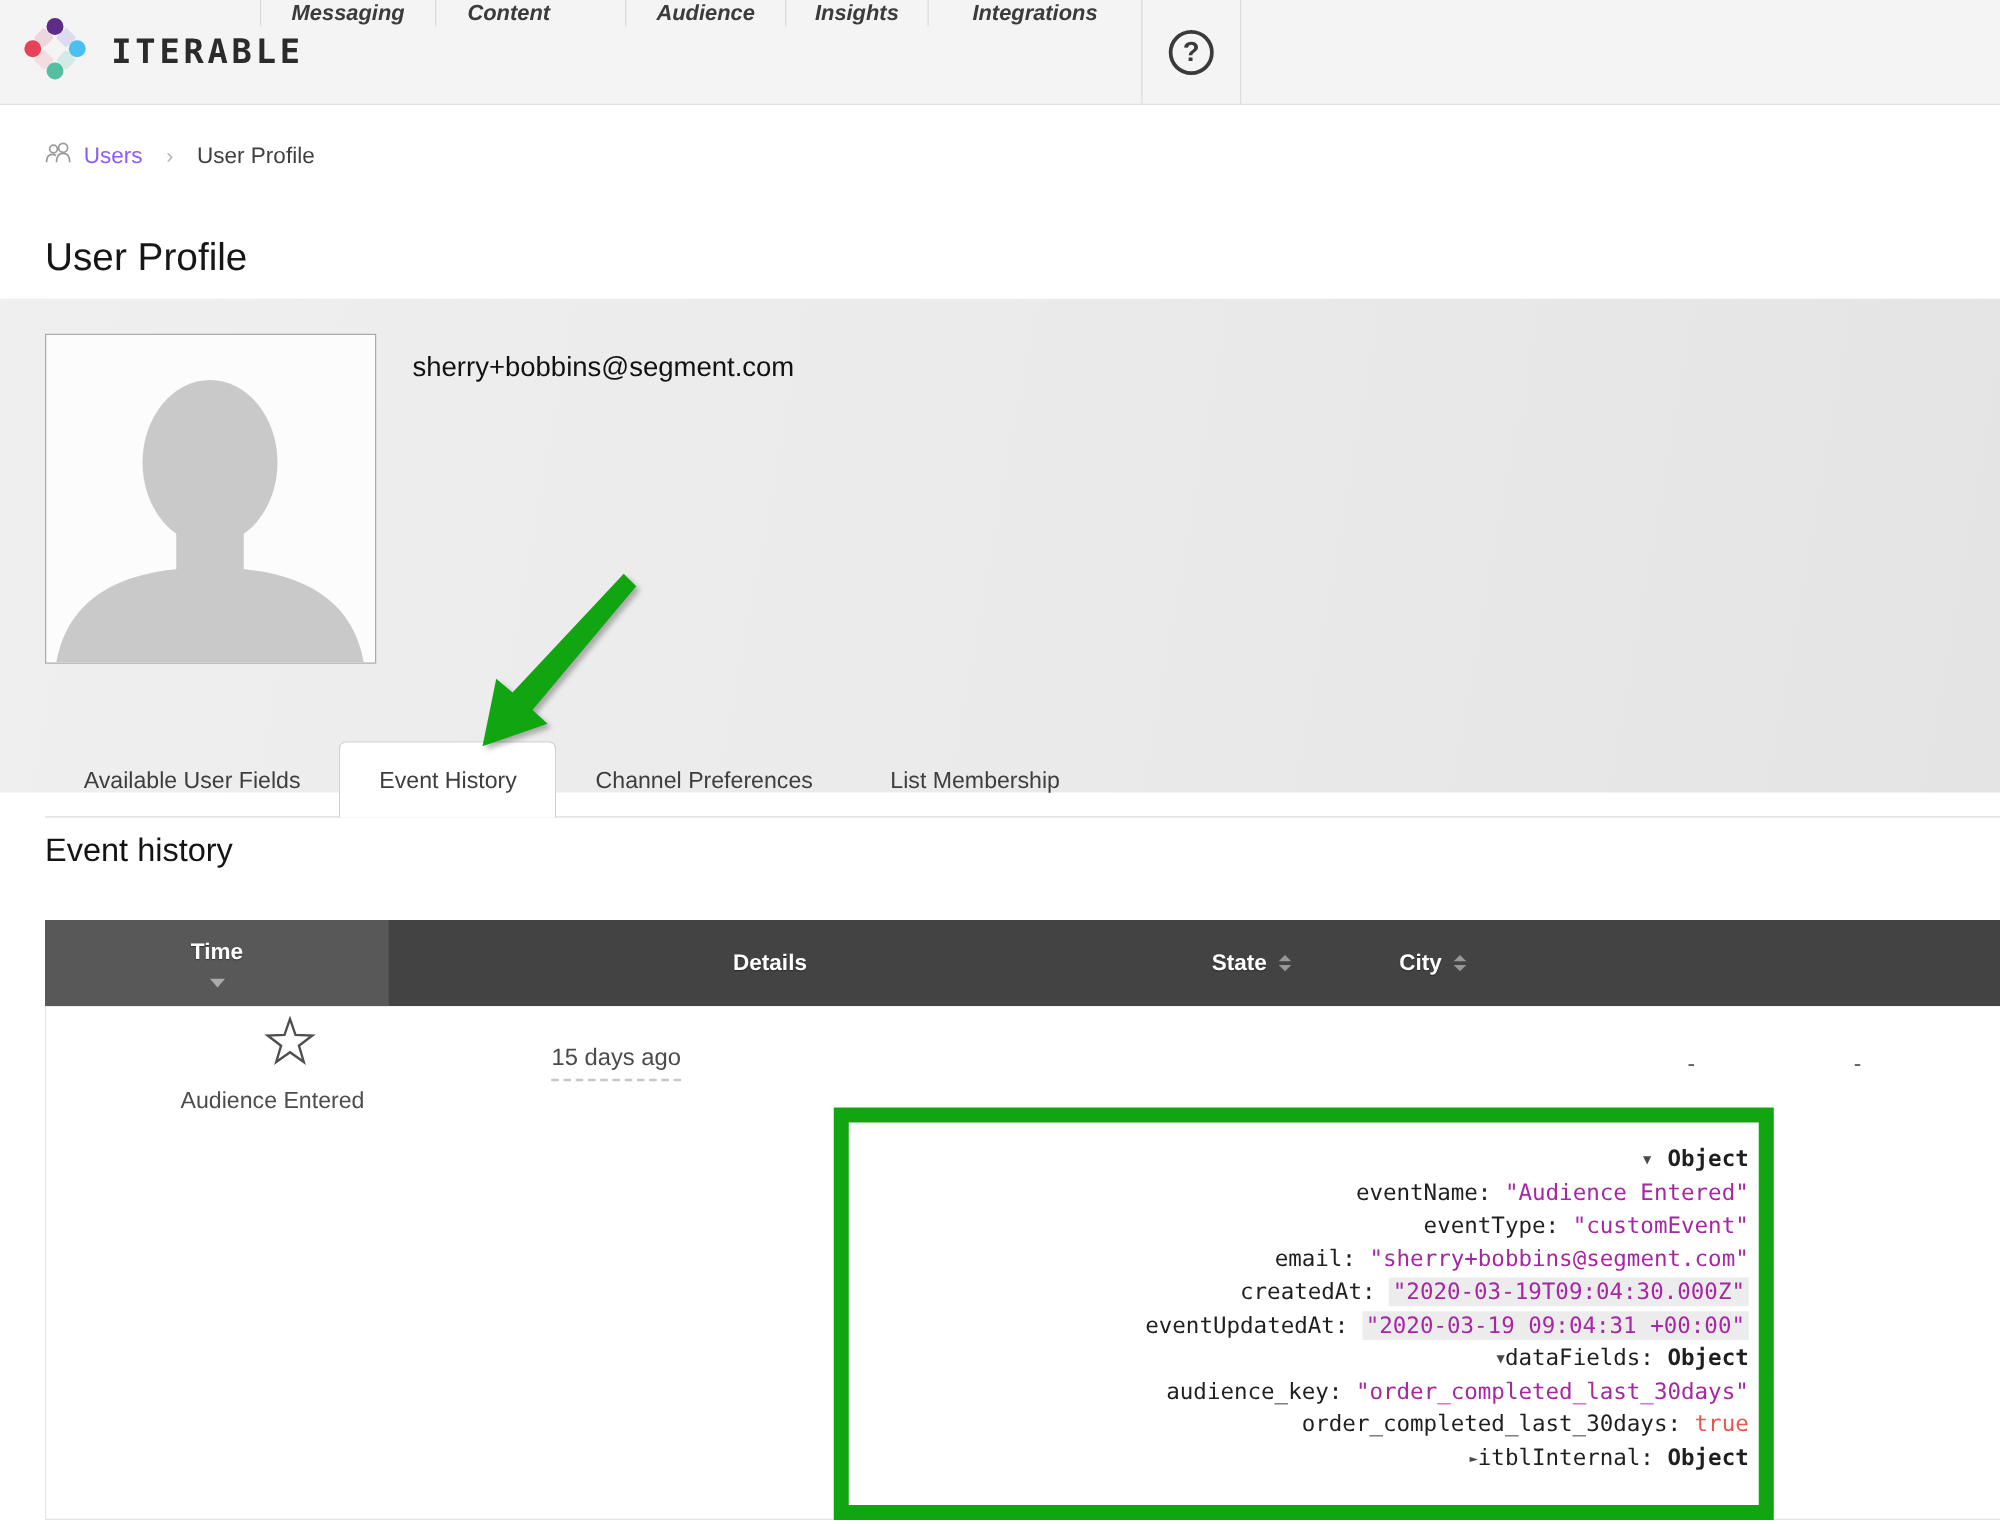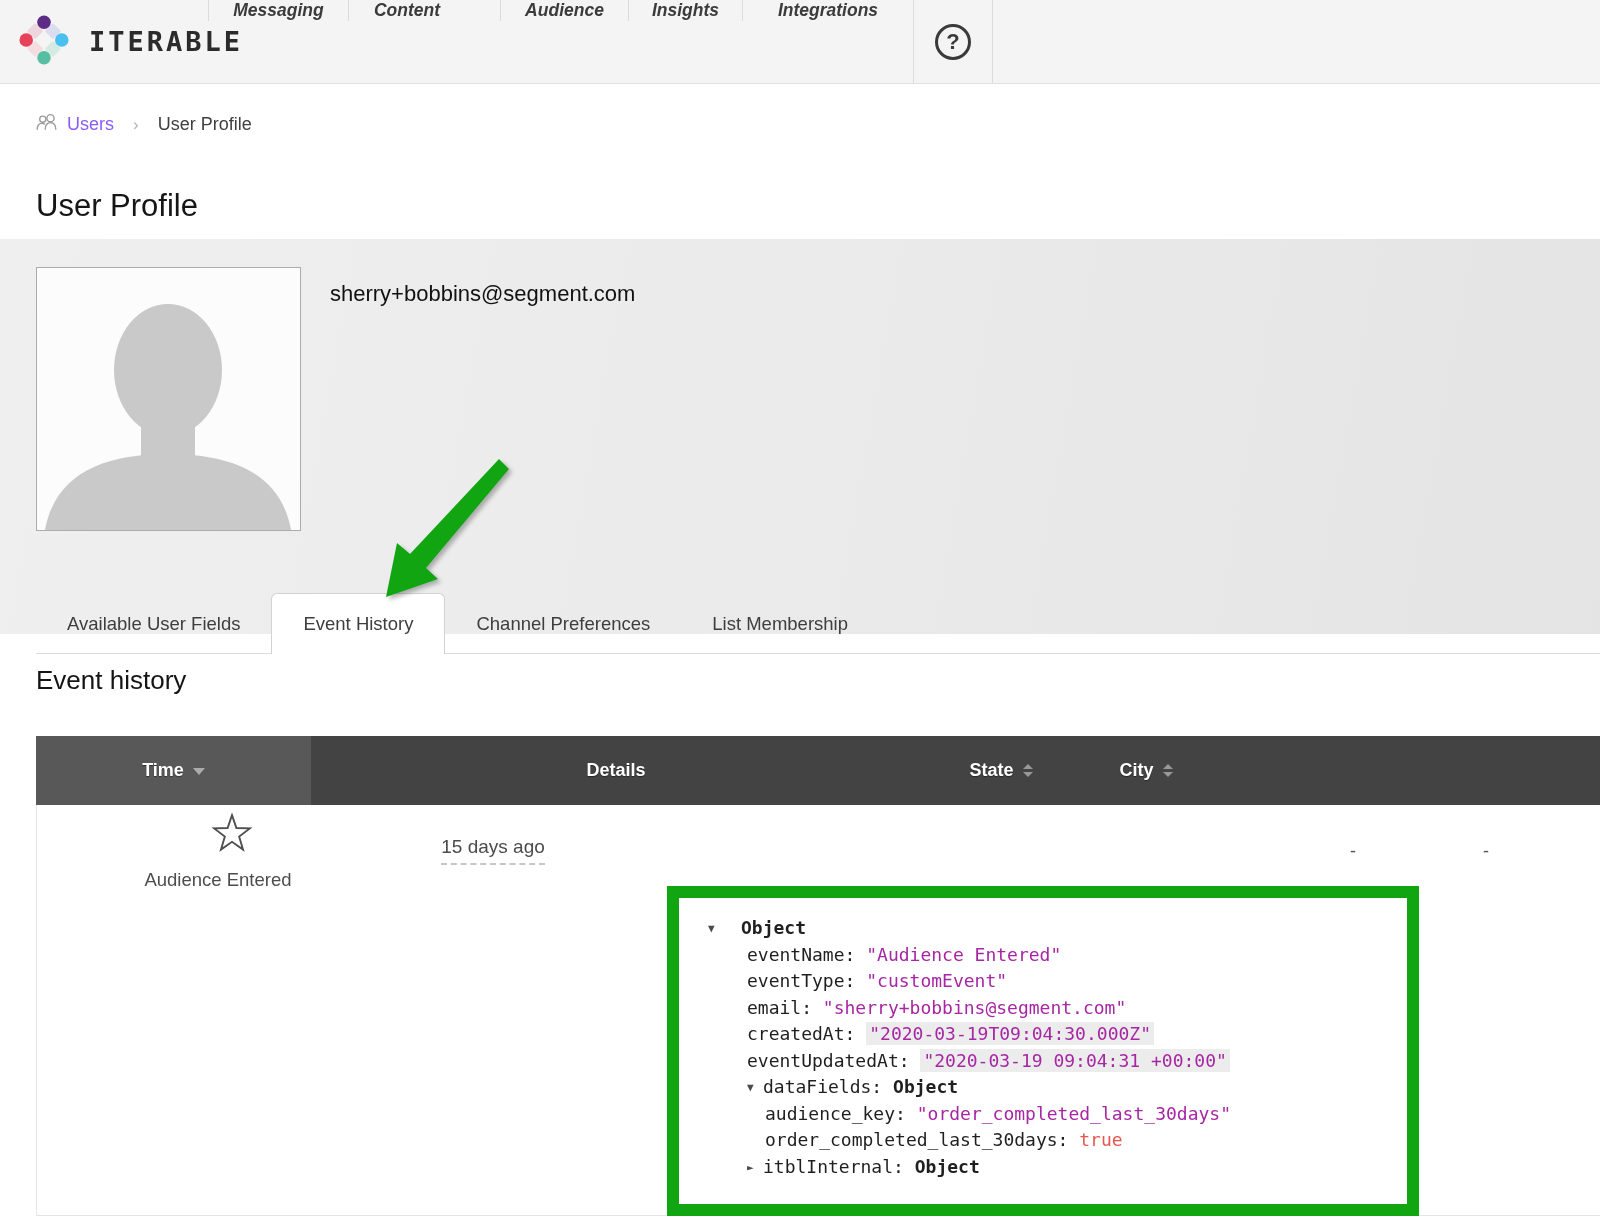--- a/index.html
+++ b/index.html
@@ -51,21 +51,21 @@
   .tab.active { background:#fff; border:1px solid #d2d2d2; border-bottom:none;
                 border-radius:6px 6px 0 0; z-index:4; }
 
   #section-heading { position:absolute; top:665px; left:36px; font-size:26px; color:#141414; }
 
   
   #thead { position:absolute; top:736px; left:36px; width:1564px; height:69px;
            background:var(--header-bg,#434343); display:flex; color:#fff; font-weight:700;
            font-size:18px; text-shadow:0 1px 1px rgba(0,0,0,.45); }
   .th { display:flex; align-items:center; justify-content:center; gap:9px; height:100%; }
-  .th.col0 { width:389px; } .th.col1 { width:275px; } .th.col2 { width:610px; }
+  .th.col0 { width:389px; } .th.col1 { width:275px;flex-direction:column; } .th.col2 { width:610px; }
   .th.col3 { width:130px; } .th.col4 { width:160px; }
   .th.highlight { background:var(--header-active-bg,#585858); }
   .sort-both { display:inline-flex; flex-direction:column; gap:3px; }
   .sort-both i { width:0; height:0; border-left:5px solid transparent; border-right:5px solid transparent; }
   .sort-both .up { border-bottom:5px solid #989898; }
   .sort-both .down { border-top:5px solid #989898; }
   .sort-desc { width:0; height:0; border-left:6px solid transparent; border-right:6px solid transparent;
                border-top:7px solid #ababab; display:inline-block; margin-top:2px; }
 
   #tbody { position:absolute; top:805px; left:36px; width:1564px; height:411px; background:#fff;
@@ -76,21 +76,21 @@
   .cell-time { position:absolute; left:376px; top:31px; width:160px; text-align:center; }
   .cell-time span { font-size:19px; color:#4b4b4b; border-bottom:2px dashed #c7c7c7;
                     padding-bottom:6px; cursor:help; }
   .cell-city  { position:absolute; left:1296px; top:36px; width:40px; text-align:center;
                 font-size:18px; color:#555; }
   .cell-state { position:absolute; left:1429px; top:36px; width:40px; text-align:center;
                 font-size:18px; color:#555; }
 
   
   #details-box { position:absolute; left:630px; top:81px; width:752px; height:330px;
-                 border:12px solid var(--accent-green,#12a512); background:#fff; }
+                 border:12px solid var(--accent-green,#12a512); background:#fff;text-align:right; }
   #json-tree { padding:17px 8px 0 29px; font-family:"DejaVu Sans Mono", monospace;
                font-size:18px; line-height:26.5px; color:#1f1f1f; white-space:pre; }
   .j-line { height:26.5px; }
   .j-line.lv1 { padding-left:39px; }
   .j-line.lv2 { padding-left:57px; }
   .tri { display:inline-block; width:16px; font-size:11px; color:#4a4a4a; vertical-align:2px; cursor:pointer; }
   .j-line.root .tri { width:20px; margin-right:13px; }
   .j-obj { font-weight:bold; color:#1f1f1f; }
   .j-str { color:var(--json-string,#a626a4); }
   .j-bool { color:var(--json-boolean,#e8574e); }

